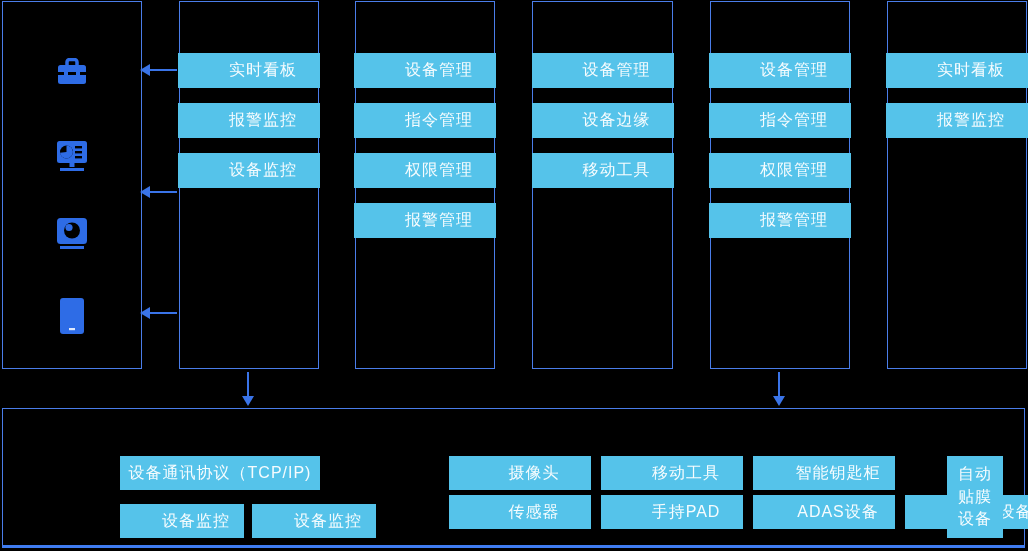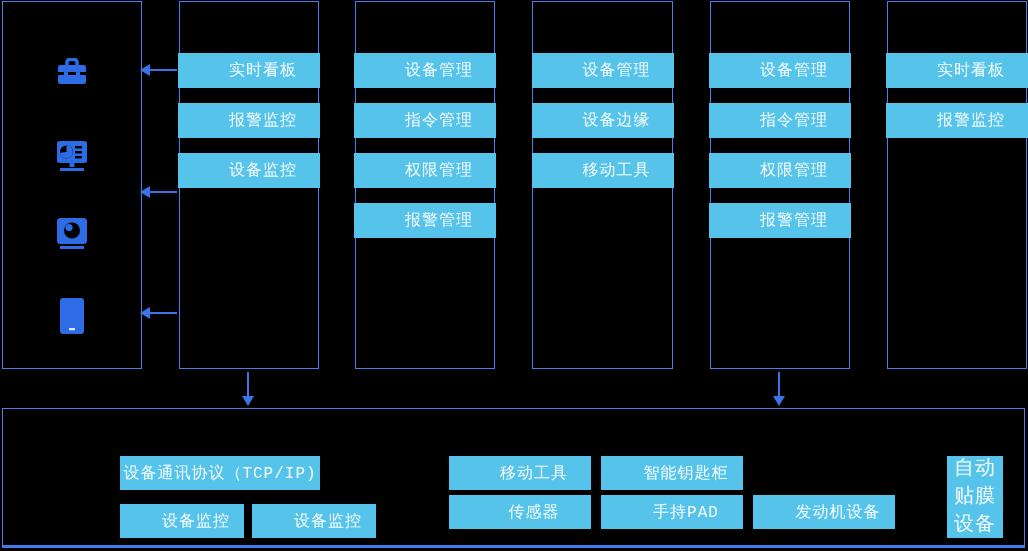--- a/index.html
+++ b/index.html
@@ -23,33 +23,33 @@
   
   .icon-slot{position:absolute;left:50%;transform:translateX(-50%);}
   
   .h-line{position:absolute;height:2px;background:#3a74e8;}
   .h-head{position:absolute;width:0;height:0;border-top:6px solid transparent;border-bottom:6px solid transparent;border-right:10px solid #3a74e8;}
   .v-line{position:absolute;width:2px;background:#3a74e8;}
   .v-head{position:absolute;width:0;height:0;border-left:6px solid transparent;border-right:6px solid transparent;border-top:10px solid #3a74e8;}
   
   .bottom-panel{
     position:absolute;left:2px;top:408px;width:1023px;height:140px;
-    border:1px solid #4a7de9;border-bottom:3px solid #3f7cf0;box-sizing:border-box;font-family:Liberation Mono, monospace;
+    border:1px solid #4a7de9;border-bottom:3px solid #3f7cf0;box-sizing:border-box;
   }
   .bbtn{
     position:absolute;height:34px;background:#55c3ea;color:rgba(255,255,255,.95);
     font-size:16px;display:flex;align-items:center;justify-content:center;letter-spacing:1px;
   }
   .brow{position:absolute;display:flex;gap:10px;}
   .brow .btn{width:114px;height:34px;}
   .brow.small .btn{width:96px;}
   .brow.small{gap:8px;}
   .tall-btn{
     position:absolute;left:944px;top:47px;width:56px;height:82px;background:#55c3ea;
-    color:rgba(255,255,255,.95);font-size:20px;display:flex;align-items:center;justify-content:center;
+    color:rgba(255,255,255,.95);font-size:16px;display:flex;align-items:center;justify-content:center;
     text-align:center;white-space:pre-line;line-height:1.4;letter-spacing:1px;
   }
 </style>
 </head>
 <body>
 
 <div class="canvas">
 
   <div class="panel" style="left:2px;">
     <span class="icon-slot" style="top:56px;">
@@ -144,27 +144,29 @@
 
   <div class="bottom-panel">
     <div class="bbtn" style="left:117px;top:47px;width:200px;">设备通讯协议（TCP/IP)</div>
 
     <div class="brow small" style="left:117px;top:95px;">
         <div class="btn">设备监控</div>
         <div class="btn">设备监控</div>
       </div>
 
     <div class="brow" style="left:446px;top:47px;">
+        <div class="btn">摄像头</div>
         <div class="btn">移动工具</div>
         <div class="btn">智能钥匙柜</div>
       </div>
 
     <div class="brow" style="left:446px;top:86px;">
         <div class="btn">传感器</div>
         <div class="btn">手持PAD</div>
+        <div class="btn">ADAS设备</div>
         <div class="btn">发动机设备</div>
       </div>
 
     <div class="tall-btn">自动
 贴膜
 设备</div>
   </div>
 
 </div>
 

